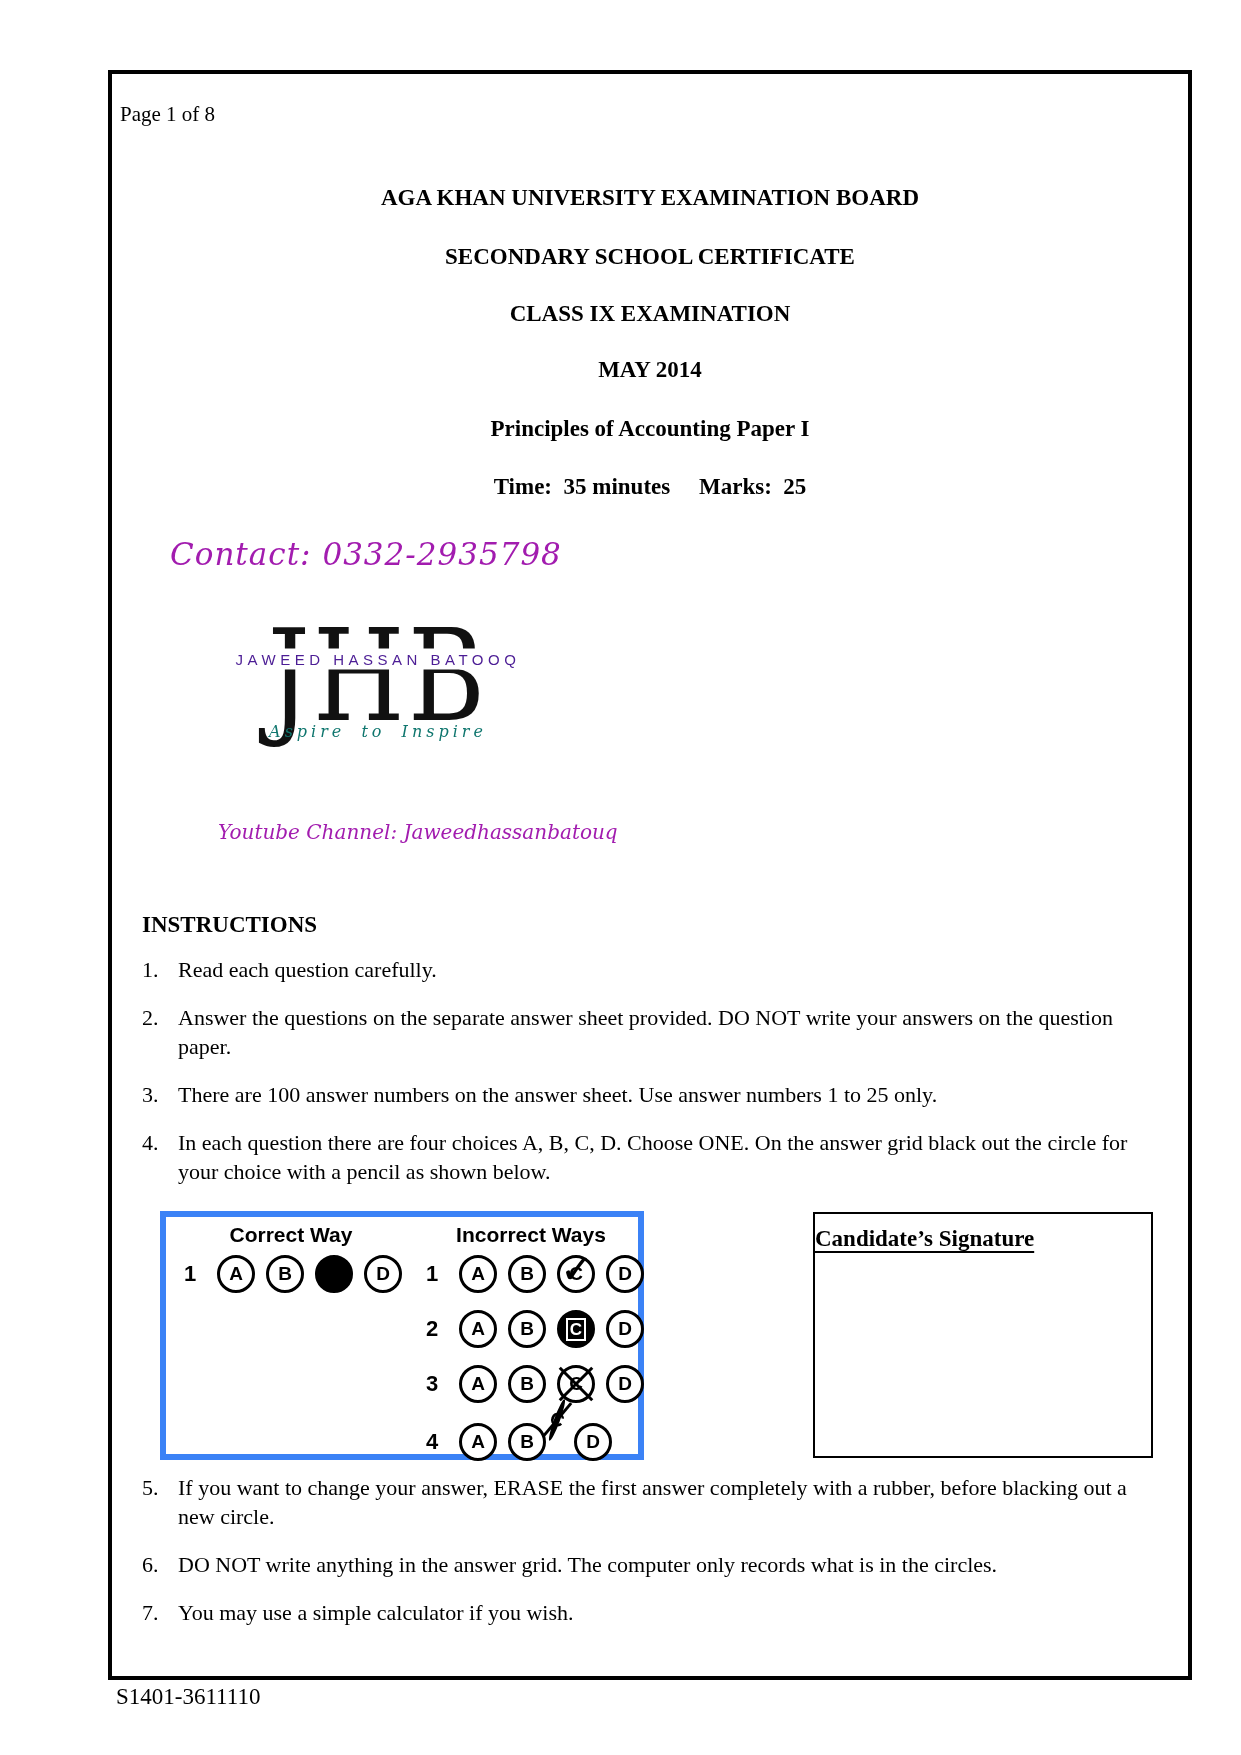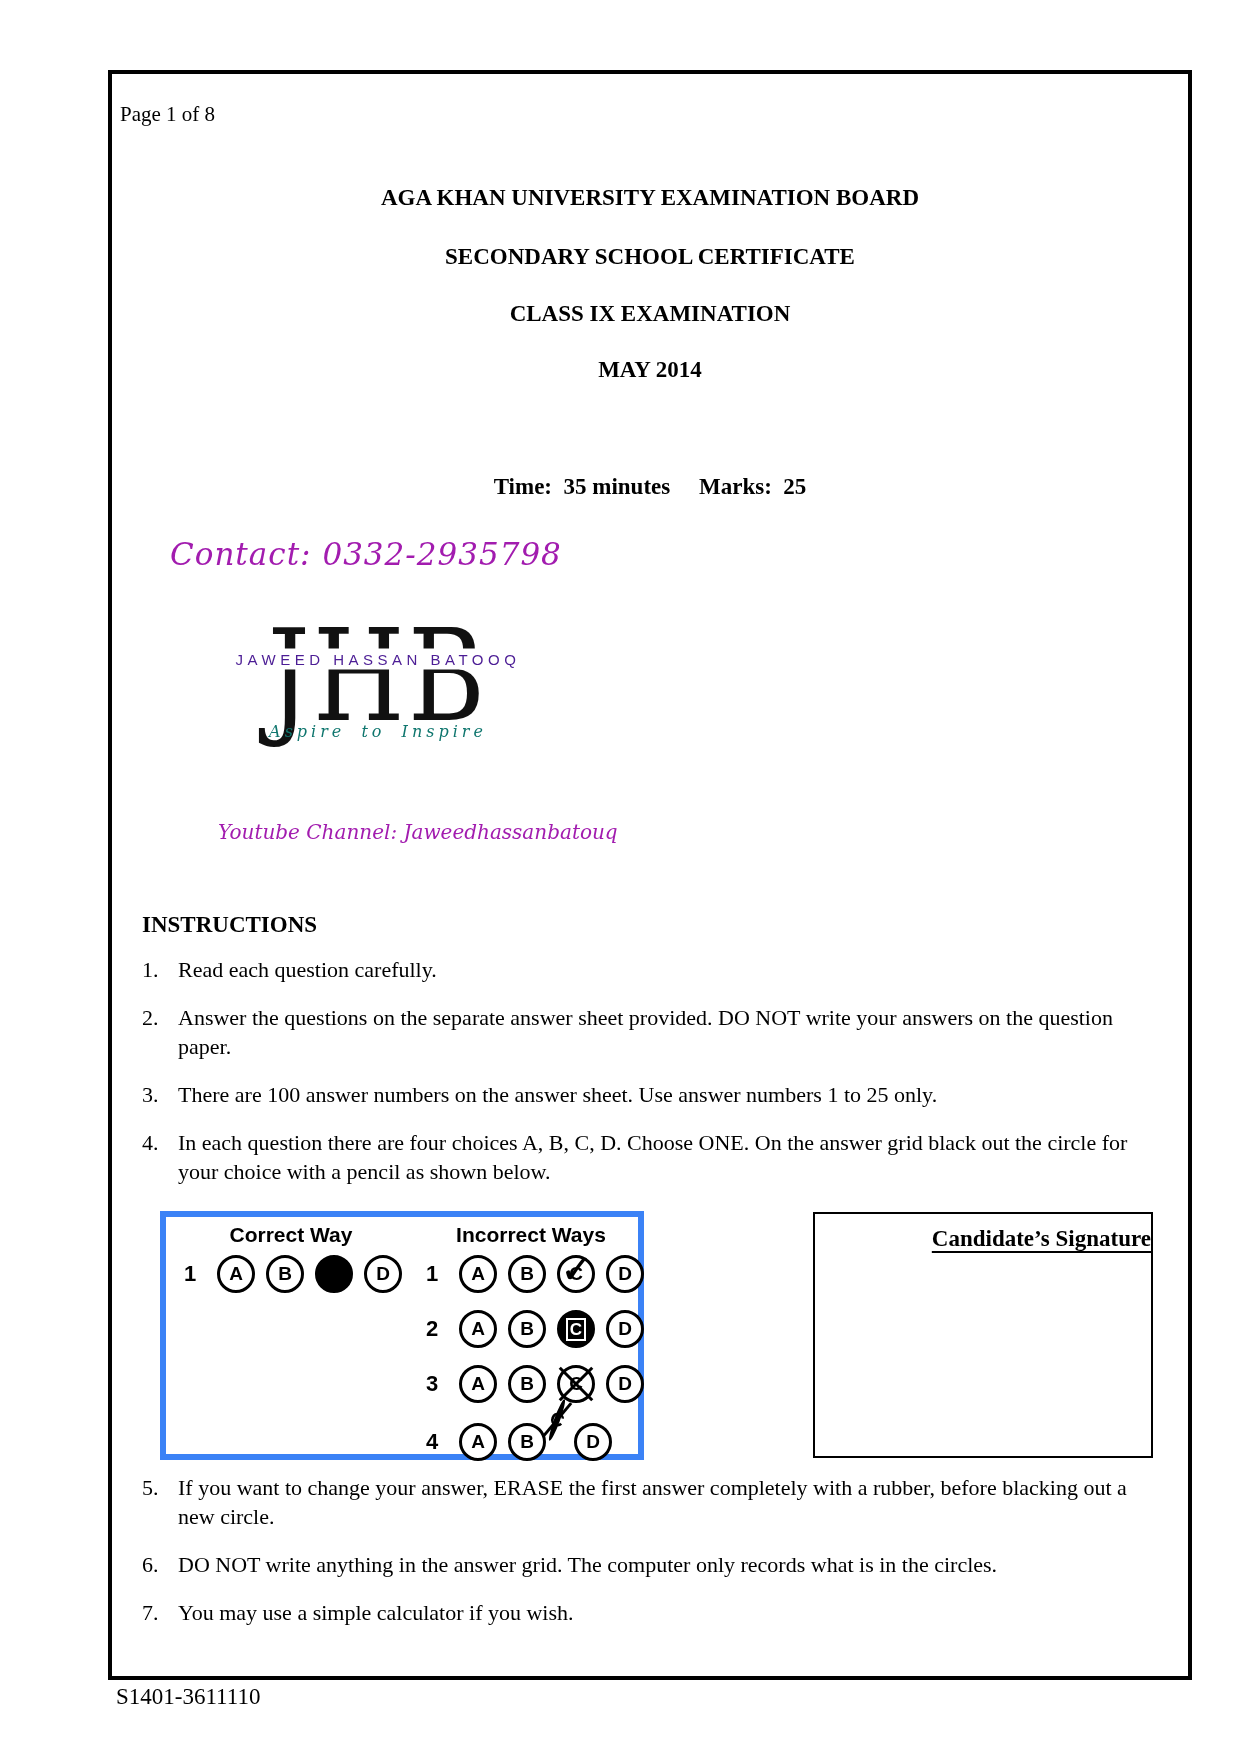--- a/index.html
+++ b/index.html
@@ -44,37 +44,38 @@
   .bubble.filled{background:#000;}
   .bubble.filled-box{background:#000;color:#fff;}
   .boxed{border:2px solid #fff;line-height:19px;padding:0 2px;font-size:17px;}
   .overlay.check{position:absolute;left:0px;top:-12px;font-family:"DejaVu Sans",sans-serif;
                  font-weight:400;font-size:40px;color:#000;}
   .bar{position:absolute;left:50%;top:50%;background:#000;}
   .b1{width:46px;height:3px;transform:translate(-50%,-50%) rotate(45deg);}
   .b2{width:46px;height:3px;transform:translate(-50%,-50%) rotate(-45deg);}
   .slash{width:3px;height:44px;transform:translate(-50%,-50%) rotate(20deg);}
   .signature-box{position:absolute;left:701px;top:1138px;width:340px;height:246px;
-                 border:2px solid #000;box-sizing:border-box;text-align:right;}
+                 border:2px solid #000;box-sizing:border-box;text-align:left;}
   .signature-title{margin-top:12px;font-weight:bold;font-size:23px;text-decoration:underline;
                    text-decoration-thickness:2px;text-underline-offset:5px;}
   .footer-code{position:absolute;left:116px;top:1684px;font-size:23px;}
 </style>
 </head>
 <body>
 
 <div class="sheet">
   <div class="page">
 
     <div class="page-number">Page 1 of 8</div>
 
     <div class="hline h-board">AGA KHAN UNIVERSITY EXAMINATION BOARD</div>
     <div class="hline h-exam">CLASS IX EXAMINATION</div>
     <div class="hline h-cert">SECONDARY SCHOOL CERTIFICATE</div>
     <div class="hline h-date">MAY 2014</div>
+    <div class="hline h-subject">Principles of Accounting Paper I</div>
     <div class="hline h-time">Time:  35 minutes     Marks:  25</div>
 
     <div class="contact script">Contact: 0332-2935798</div>
 
     <div class="logo">
       <div class="logo-monogram">JHB</div>
       <div class="logo-name">JAWEED HASSAN BATOOQ</div>
       <div class="logo-tagline">Aspire to Inspire</div>
     </div>
 

